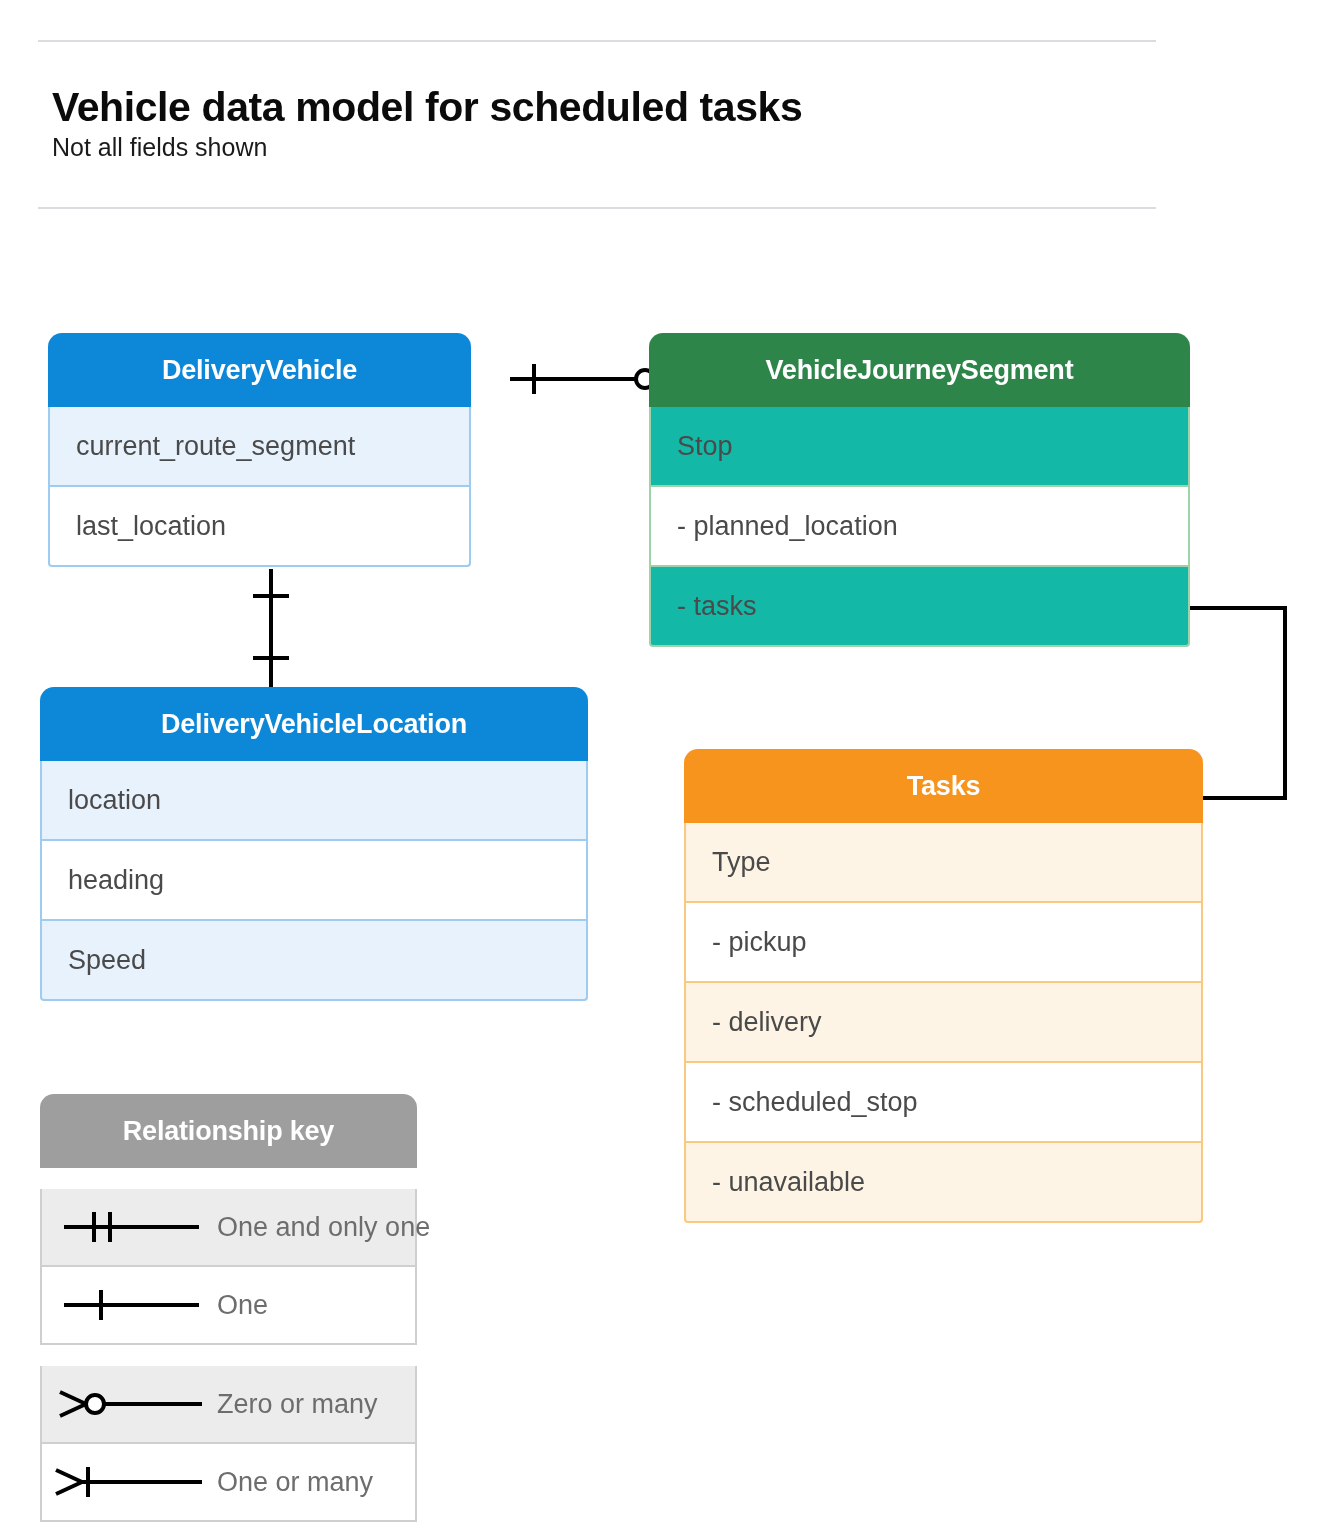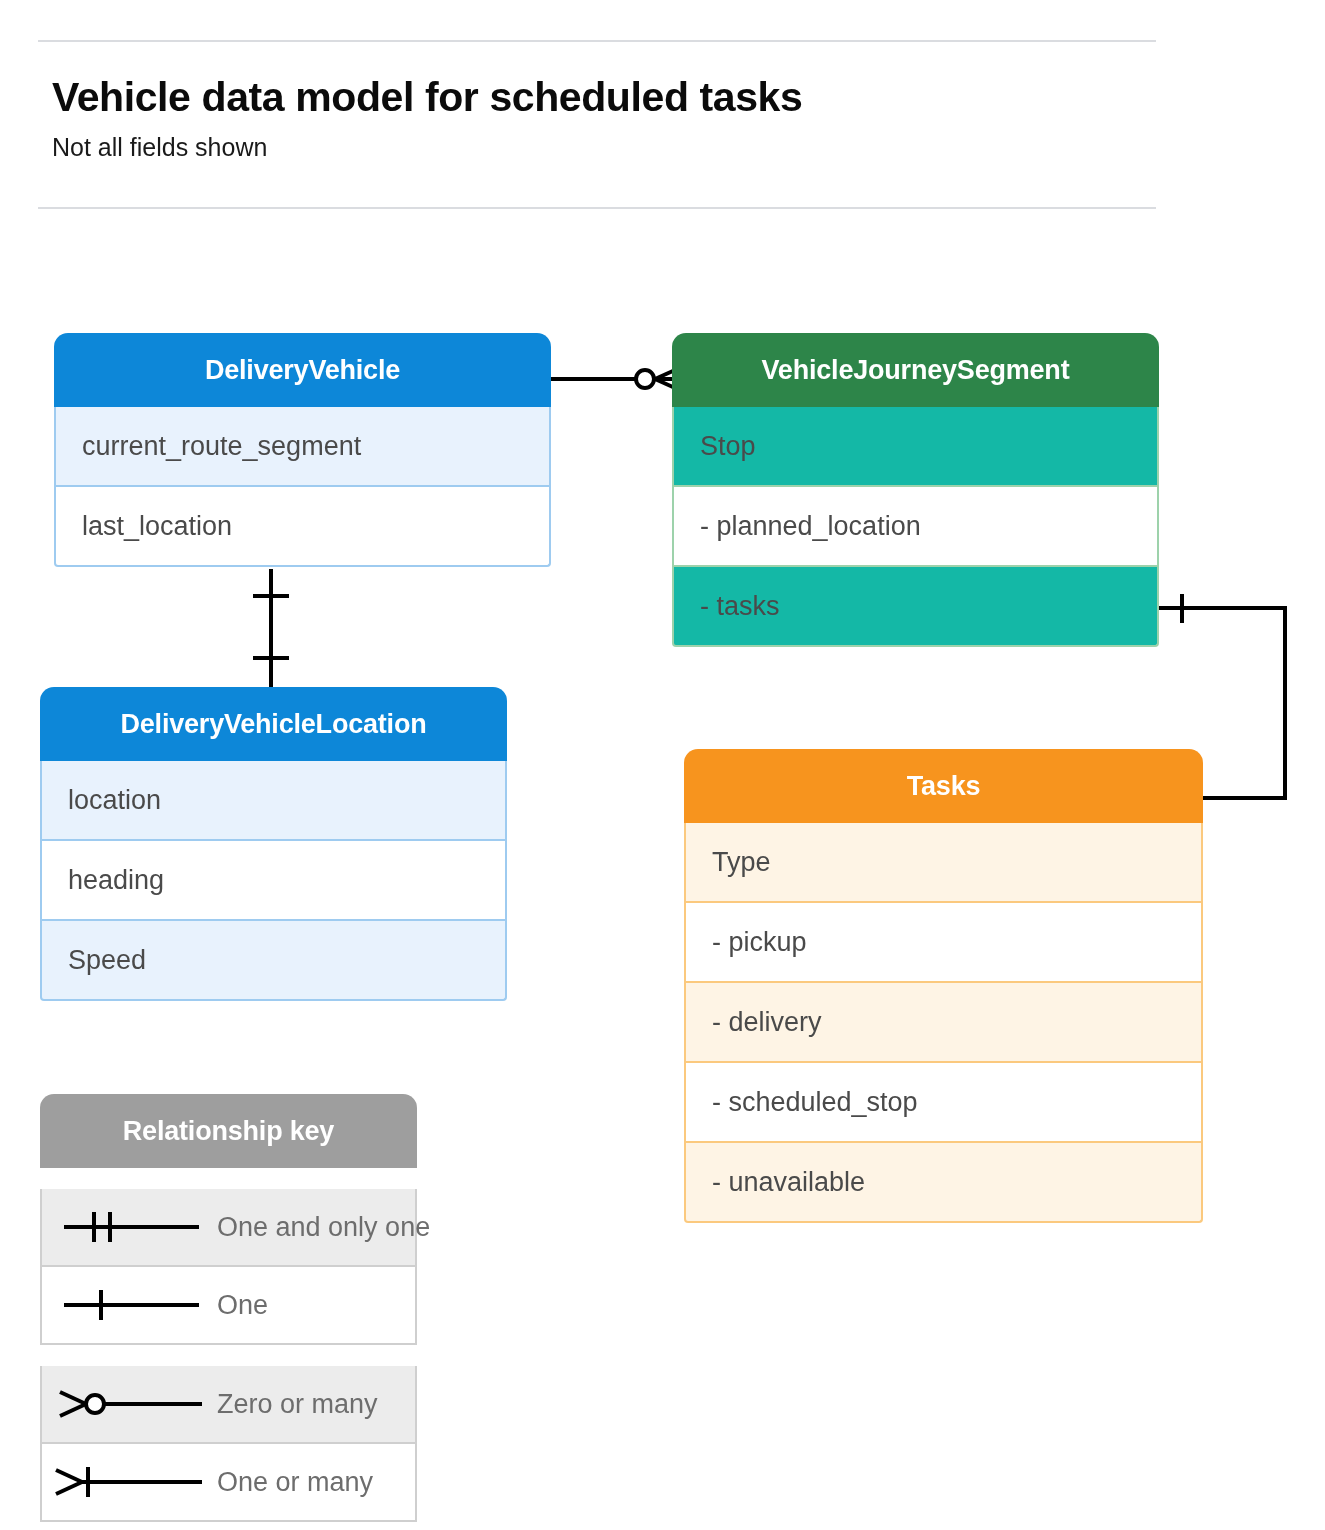--- a/index.html
+++ b/index.html
@@ -22,21 +22,21 @@
     width: 1118px;
     height: 2px;
     background: #dadce0;
   }
   #rule-top { top: 40px; }
   #rule-bottom { top: 207px; }
 
   #page-title {
     position: absolute;
     left: 52px;
-    top: 74px;
+    top: 84px;
     font-size: 41px;
     font-weight: bold;
     color: #0b0b0b;
     letter-spacing: -0.4px;
     white-space: nowrap;
   }
   #page-subtitle {
     position: absolute;
     left: 52px;
     top: 133px;
@@ -94,23 +94,23 @@
   
   .theme-orange .entity-header { background: #f7941e; }
   .theme-orange .entity-row { border-color: #fbc97e; }
   .theme-orange .entity-row.tint { background: #fef4e5; text-align: center; }
   .theme-orange .entity-row.plain { background: #ffffff; }
 
   
   .theme-gray .entity-header { background: #9e9e9e; }
 
   
-  #entity-delivery-vehicle { left: 54px; top: 333px; width: 497px; text-align: right; }
-  #entity-delivery-vehicle-location { left: 40px; top: 687px; width: 467px; }
-  #entity-vehicle-journey-segment { left: 672px; top: 333px; width: 487px; }
+  #entity-delivery-vehicle { left: 48px; top: 333px; width: 423px; text-align: right; }
+  #entity-delivery-vehicle-location { left: 40px; top: 687px; width: 548px; }
+  #entity-vehicle-journey-segment { left: 649px; top: 333px; width: 541px; }
   #entity-tasks { left: 684px; top: 749px; width: 519px; }
   #legend-box { left: 40px; top: 1094px; width: 377px; }
 
   
   .legend-row {
     box-sizing: border-box;
     height: 78px;
     display: flex;
     align-items: center;
     border-style: solid;

